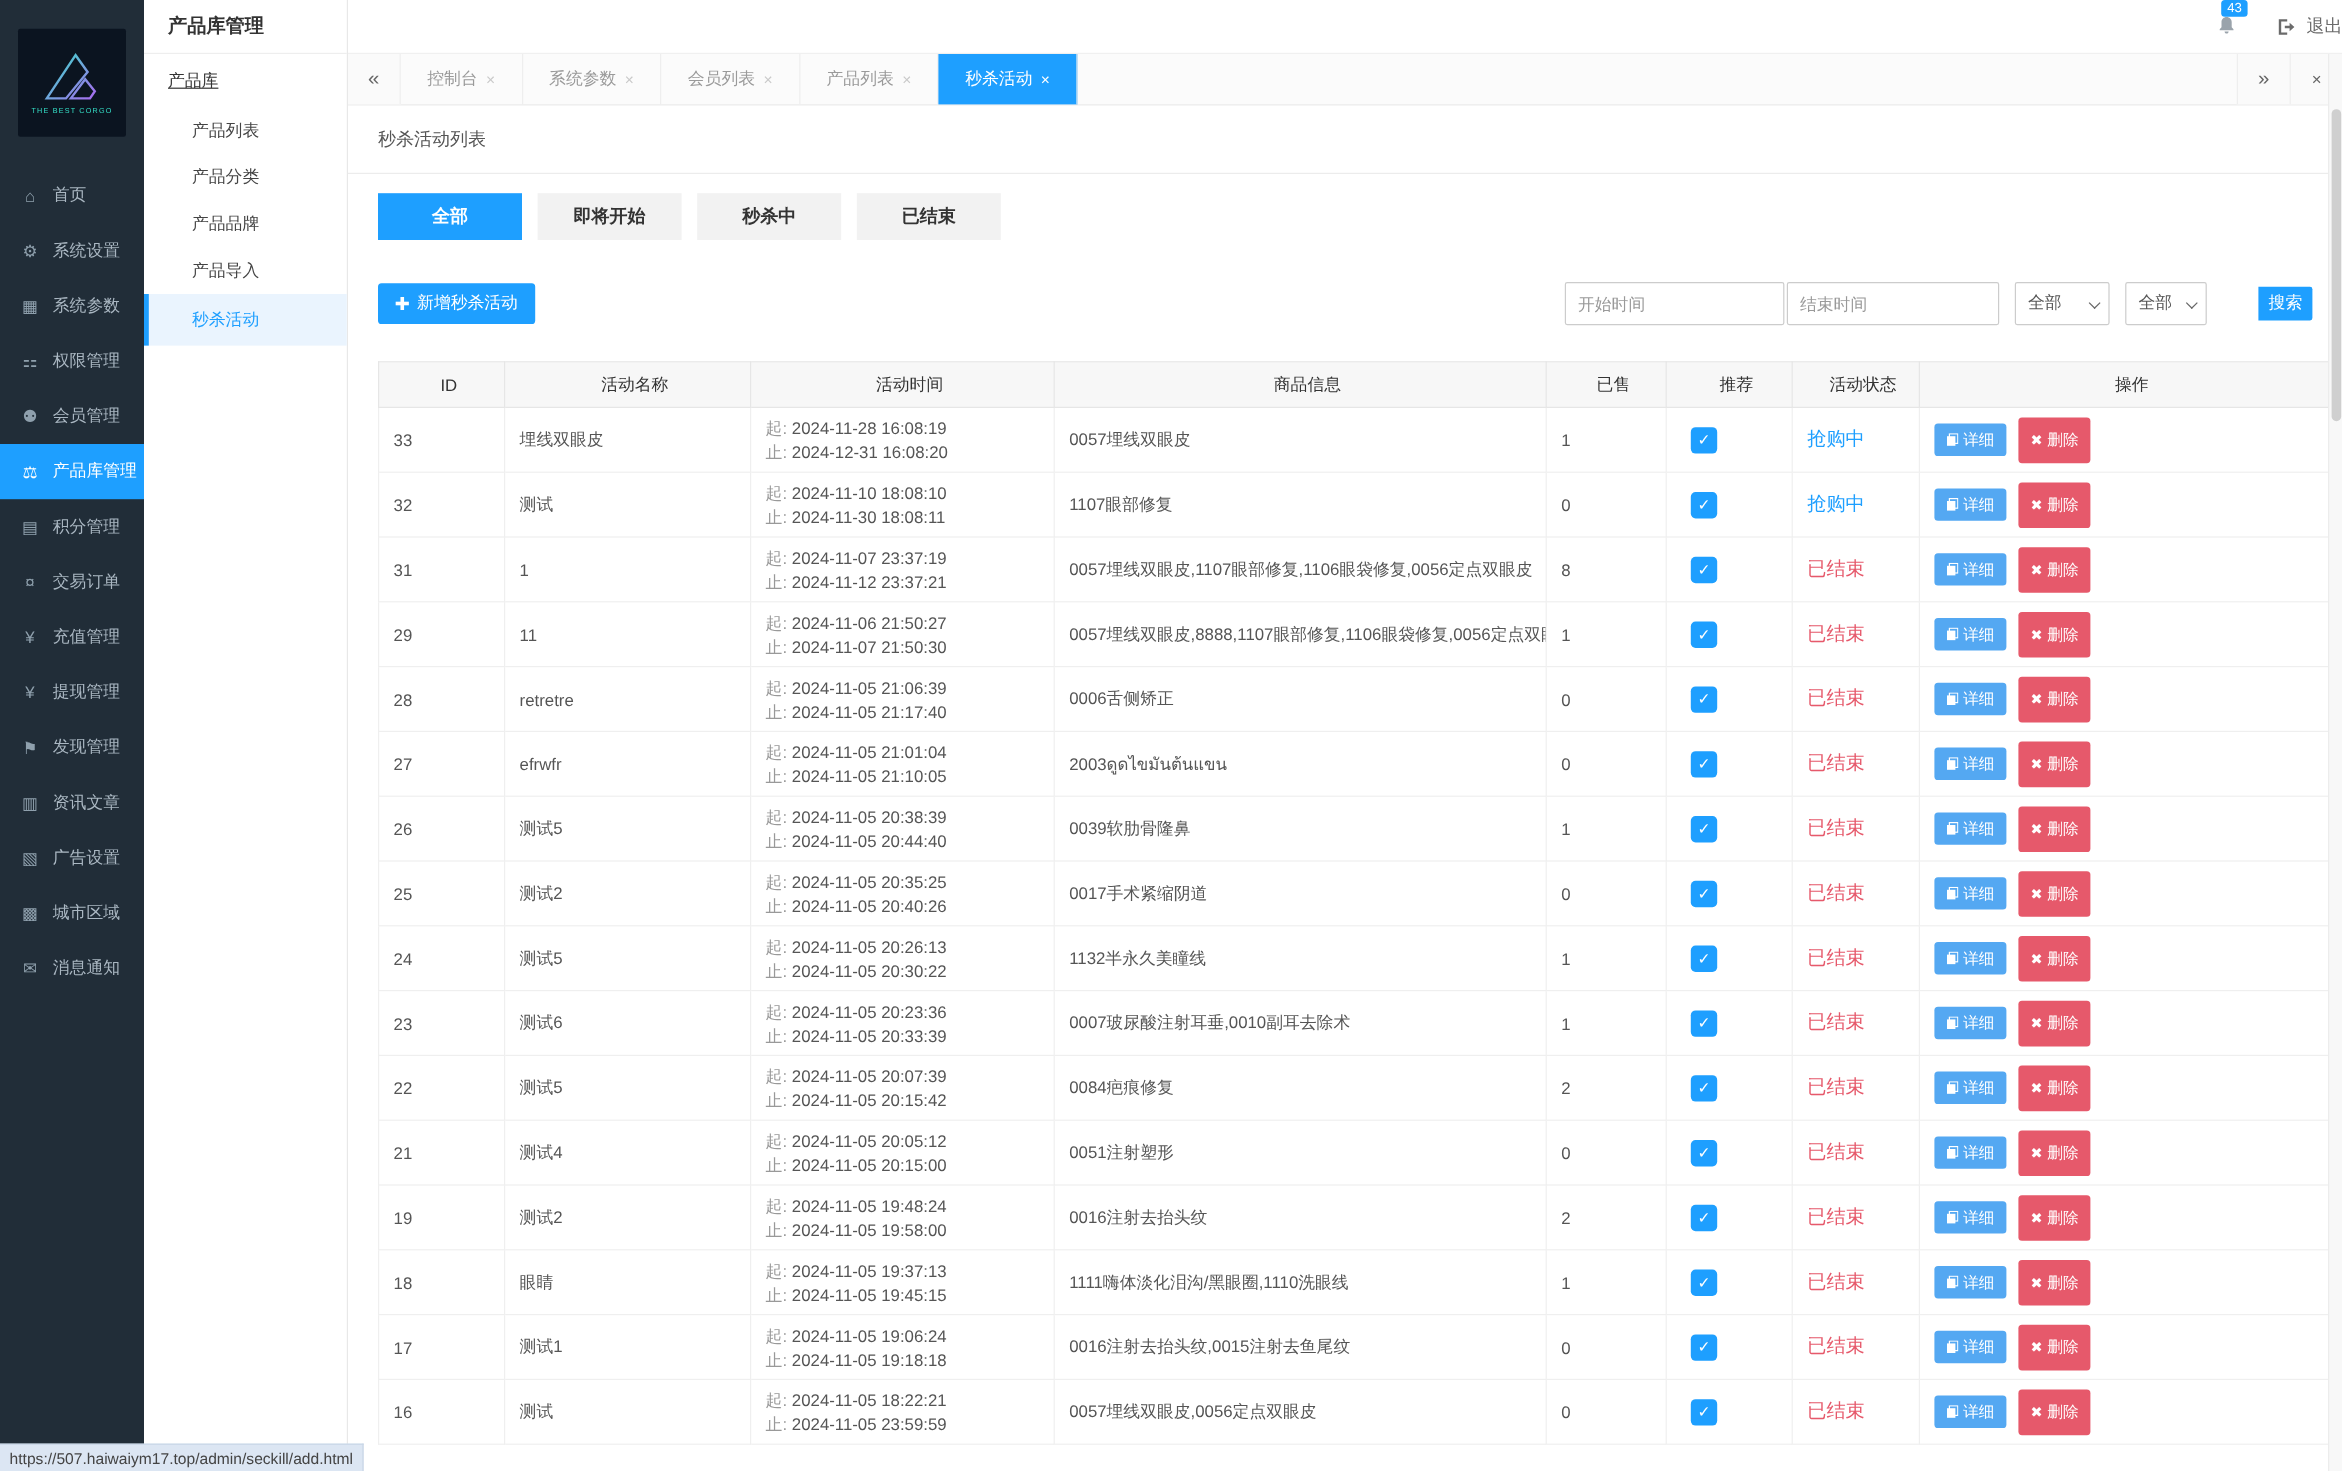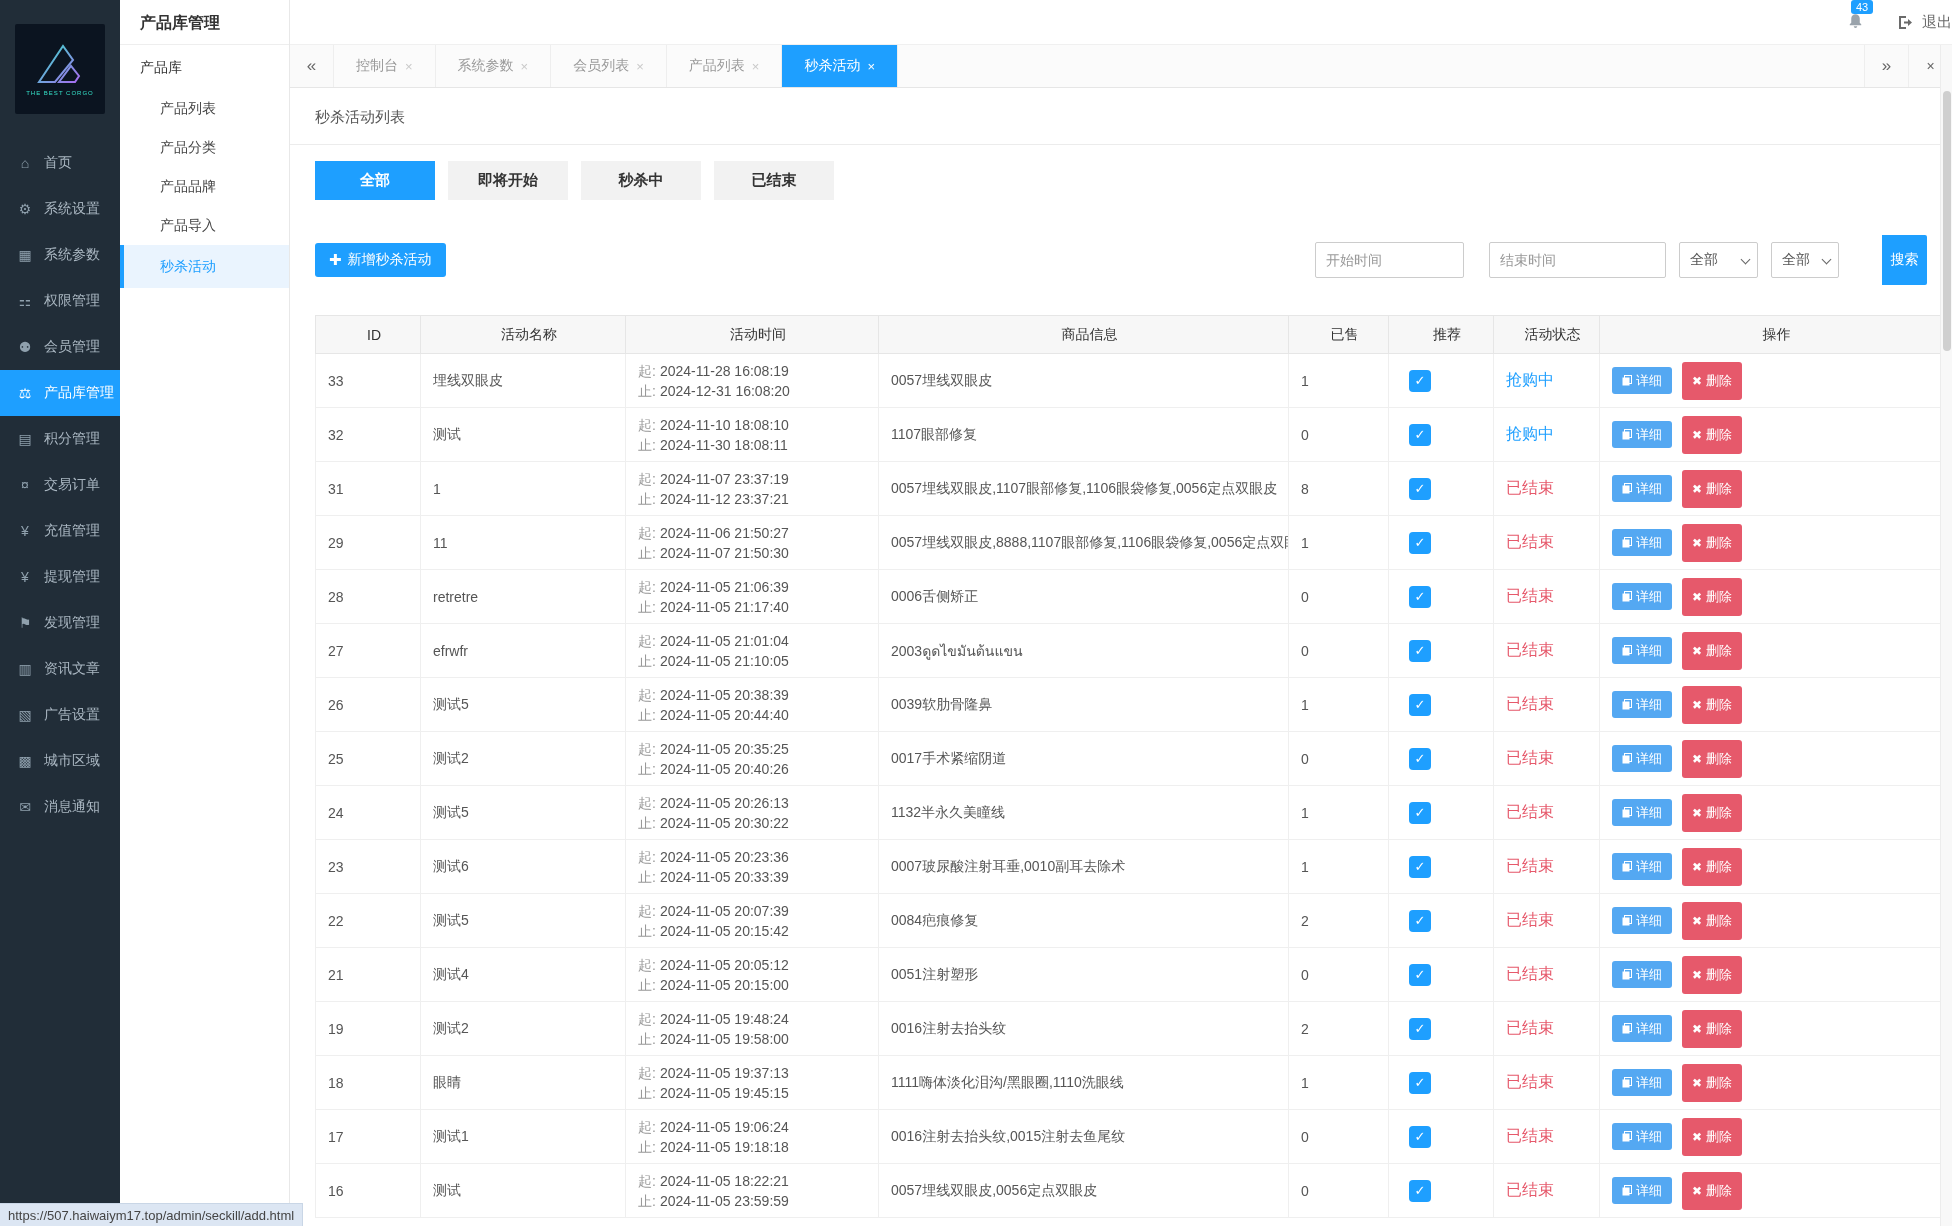--- a/index.html
+++ b/index.html
@@ -16,21 +16,21 @@
   .sb-item { height:46px; display:flex; align-items:center; padding-left:14px; color:#aab7c2;
     cursor:pointer; }
   .sb-item .sb-ic { width:22px; font-size:14px; color:#8fa0ad; flex:0 0 22px; text-align:center; margin-right:8px; }
   .sb-item.active { background:#1E9FFF; color:#fff; }
   .sb-item.active .sb-ic { color:#fff; }
 
   
   .submenu { width:170px; flex:0 0 170px; background:#fff; border-right:1px solid #e8e8e8; }
   .submenu-title { height:45px; line-height:45px; padding-left:20px; font-size:16px; font-weight:bold;
     color:#333; border-bottom:1px solid #eee; }
-  .submenu-section { height:44px; line-height:44px; padding-left:20px; color:#333; font-size:14px; }
+  .submenu-section { height:44px; line-height:44px; padding-left:20px; color:#333; font-size:14px;text-decoration:underline; }
   .sm-item { height:39px; line-height:39px; padding-left:40px; color:#444; cursor:pointer; }
   .sm-item.active { background:#eaf4fe; color:#1E9FFF; border-left:4px solid #1E9FFF; padding-left:36px; height:43px; line-height:43px; }
 
   
   .main { flex:1; display:flex; flex-direction:column; min-width:0; position:relative; }
   .topbar { height:45px; flex:0 0 45px; background:#fff; display:flex; align-items:center;
     justify-content:flex-end; border-bottom:1px solid #f0f0f0; }
   .bell-wrap { position:relative; margin-right:34px; cursor:pointer; }
   .badge { position:absolute; top:-12px; left:4px; background:#1E9FFF; color:#fff; font-size:11px;
     padding:1px 5px; border-radius:3px; }
@@ -59,29 +59,29 @@
 
   .toolbar { display:flex; align-items:center; margin:35px 25px 0 25px; }
   .btn-add { height:34px; padding:0 14px; background:#1E9FFF; color:#fff; border:none; border-radius:3px;
     font-size:14px; display:flex; align-items:center; gap:6px; cursor:pointer;
     font-family:inherit; }
   .btn-add .plus { font-size:15px; font-weight:bold; }
   .toolbar-right { margin-left:auto; display:flex; align-items:center; }
   .tb-input { height:36px; border:1px solid #ccc; border-radius:2px; padding:0 10px; font-size:14px;
     color:#555; font-family:inherit; outline:none; }
   .tb-input::placeholder { color:#999; }
-  .inp-date1 { width:149px; margin-right:25px; }
+  .inp-date1 { width:183px; margin-right:2px; }
   .inp-date2 { width:177px; margin-right:13px; }
   .sel { position:relative; height:36px; border:1px solid #ccc; border-radius:2px; background:#fff;
     display:flex; align-items:center; padding:0 22px 0 10px; color:#555; cursor:pointer; margin-right:13px; }
   .sel1 { width:79px; } .sel2 { width:68px; margin-right:43px; }
   .sel .chev { position:absolute; right:8px; top:13px; width:7px; height:7px;
     border-right:1.5px solid #666; border-bottom:1.5px solid #666; transform:rotate(45deg); }
   .inp-search { width:355px; border-radius:2px 0 0 2px; }
-  .btn-search { height:50px; width:45px; background:#1E9FFF; color:#fff; border:none; border-radius:0 2px 2px 0;
+  .btn-search { height:28px; width:45px; background:#1E9FFF; color:#fff; border:none; border-radius:0 2px 2px 0;
     font-size:14px; cursor:pointer; font-family:inherit; }
 
   
   .table-wrap { margin:30px 10px 0 25px; }
   table { border-collapse:collapse; width:100%; table-layout:fixed; }
   thead th { background:#f7f7f7; border:1px solid #e6e6e6; height:38px; text-align:center;
     padding-left:12px; font-weight:normal; color:#333; font-size:14px; }
   tbody td { border:1px solid #efefef; height:54px; padding-left:12px; color:#555; font-size:14px;
     overflow:hidden; white-space:nowrap; }
   .time-line { line-height:20px; }

